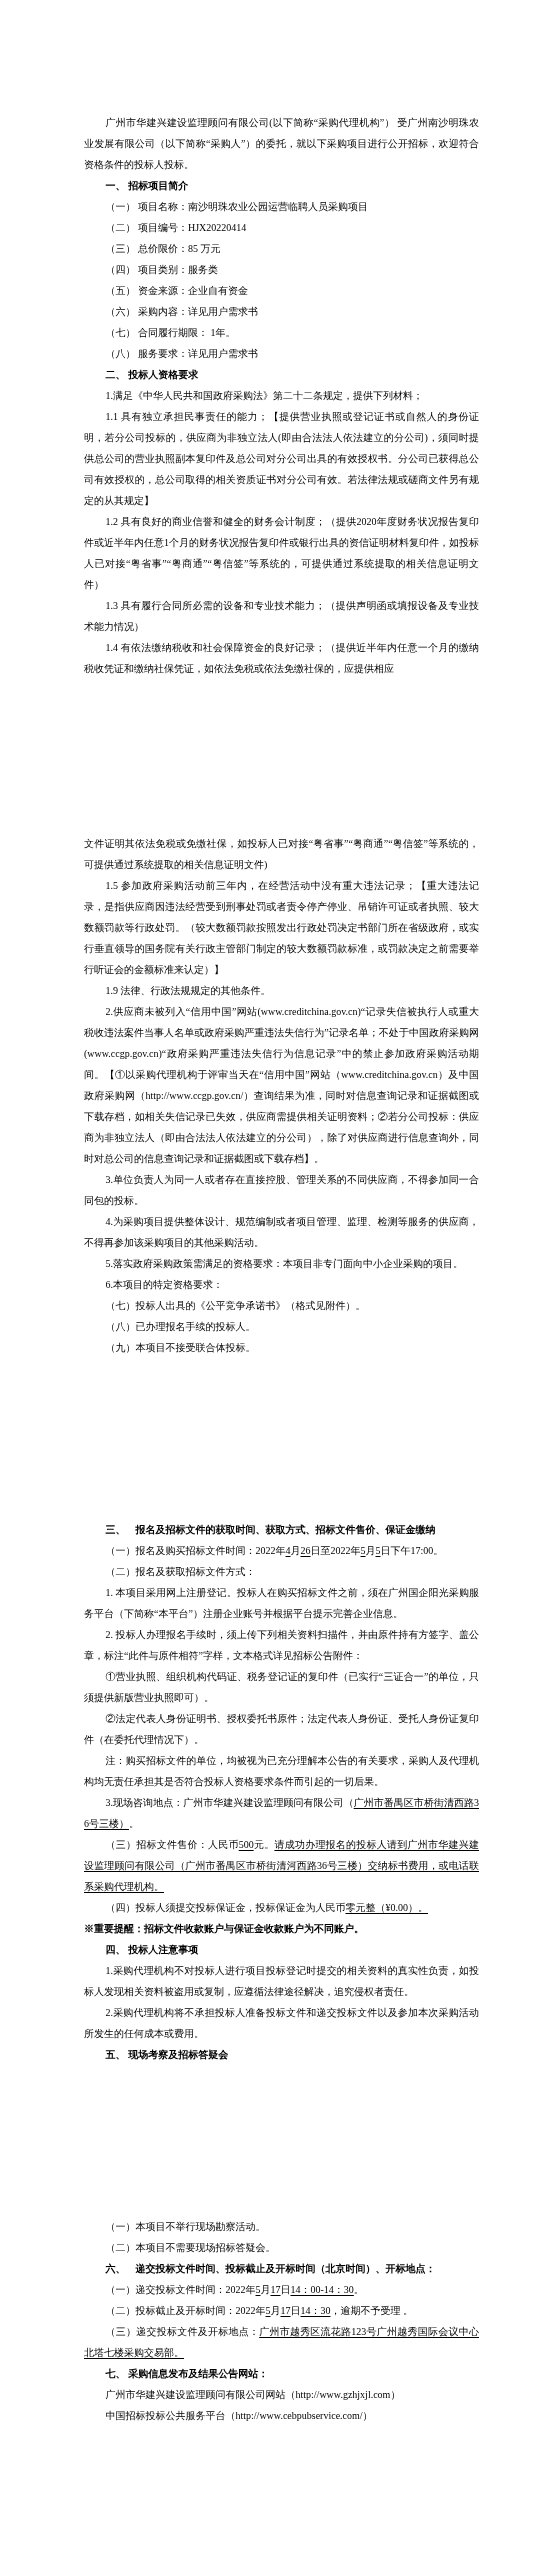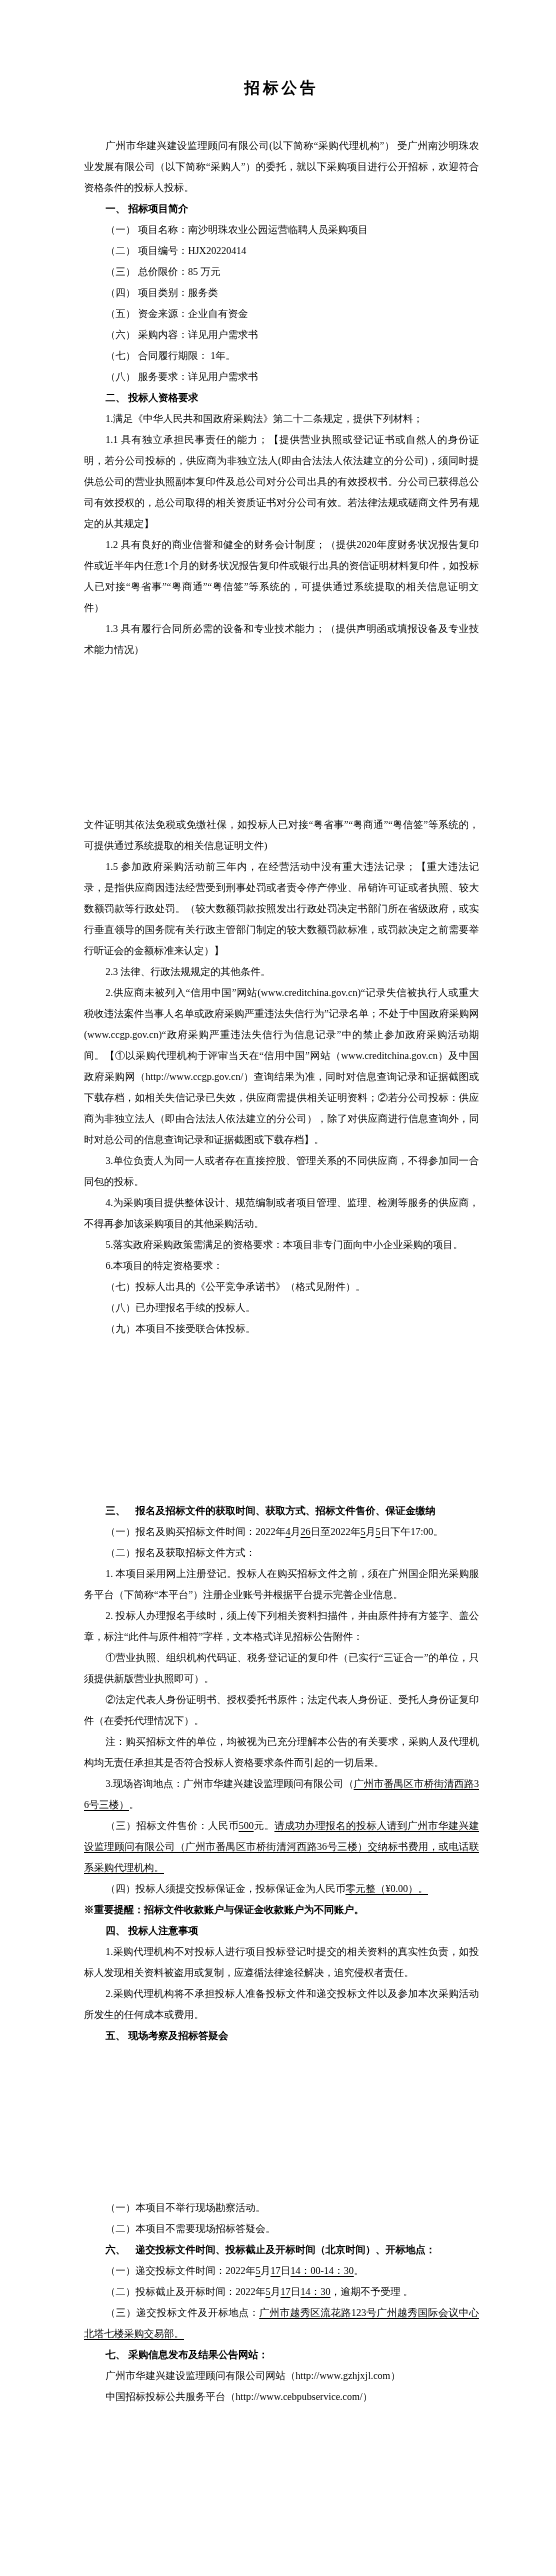--- a/index.html
+++ b/index.html
@@ -39,41 +39,41 @@
   
   .sp-t   { height:36px; }
   .sp-pb1 { height:154px; }
   .sp-pb2 { height:161px; }
   .sp-pb3 { height:151px; }
 </style>
 </head>
 <body>
 
 <div class="page" id="doc-root">
-    <p class="title"><span>招标公告</span></p>
     <div class="sp-t"></div>
     <p class="para"><span>广州市华建兴建设监理顾问有限公司(以下简称“采购代理机构”） 受广州南沙明珠农业发展有限公司（以下简称“采购人”）的委托，就以下采购项目进行公开招标，欢迎符合资格条件的投标人投标。</span></p>
     <p class="heading"><span>一、 招标项目简介</span></p>
     <p class="para"><span>（一） 项目名称：南沙明珠农业公园运营临聘人员采购项目</span></p>
     <p class="para"><span>（二） 项目编号：HJX20220414</span></p>
     <p class="para"><span>（三） 总价限价：85 万元</span></p>
     <p class="para"><span>（四） 项目类别：服务类</span></p>
     <p class="para"><span>（五） 资金来源：企业自有资金</span></p>
     <p class="para"><span>（六） 采购内容：详见用户需求书</span></p>
     <p class="para"><span>（七） 合同履行期限： 1年。</span></p>
     <p class="para"><span>（八） 服务要求：详见用户需求书</span></p>
     <p class="heading"><span>二、 投标人资格要求</span></p>
     <p class="para"><span>1.满足《中华人民共和国政府采购法》第二十二条规定，提供下列材料；</span></p>
     <p class="para"><span>1.1 具有独立承担民事责任的能力；【提供营业执照或登记证书或自然人的身份证明，若分公司投标的，供应商为非独立法人(即由合法法人依法建立的分公司)，须同时提供总公司的营业执照副本复印件及总公司对分公司出具的有效授权书。分公司已获得总公司有效授权的，总公司取得的相关资质证书对分公司有效。若法律法规或磋商文件另有规定的从其规定】</span></p>
     <p class="para"><span>1.2 具有良好的商业信誉和健全的财务会计制度；（提供2020年度财务状况报告复印件或近半年内任意1个月的财务状况报告复印件或银行出具的资信证明材料复印件，如投标人已对接“粤省事”“粤商通”“粤信签”等系统的，可提供通过系统提取的相关信息证明文件）</span></p>
     <p class="para"><span>1.3 具有履行合同所必需的设备和专业技术能力；（提供声明函或填报设备及专业技术能力情况）</span></p>
+    <p class="para"><span>1.4 有依法缴纳税收和社会保障资金的良好记录；（提供近半年内任意一个月的缴纳税收凭证和缴纳社保凭证，如依法免税或依法免缴社保的，应提供相应</span></p>
     <div class="sp-pb1"></div>
     <p class="flush"><span>文件证明其依法免税或免缴社保，如投标人已对接“粤省事”“粤商通”“粤信签”等系统的，可提供通过系统提取的相关信息证明文件)</span></p>
     <p class="para"><span>1.5 参加政府采购活动前三年内，在经营活动中没有重大违法记录；【重大违法记录，是指供应商因违法经营受到刑事处罚或者责令停产停业、吊销许可证或者执照、较大数额罚款等行政处罚。（较大数额罚款按照发出行政处罚决定书部门所在省级政府，或实行垂直领导的国务院有关行政主管部门制定的较大数额罚款标准，或罚款决定之前需要举行听证会的金额标准来认定）】</span></p>
-    <p class="para"><span>2.3 法律、行政法规规定的其他条件。</span></p>
+    <p class="para"><span>1.9 法律、行政法规规定的其他条件。</span></p>
     <p class="para"><span>2.供应商未被列入“信用中国”网站(www.creditchina.gov.cn)“记录失信被执行人或重大税收违法案件当事人名单或政府采购严重违法失信行为”记录名单；不处于中国政府采购网(www.ccgp.gov.cn)“政府采购严重违法失信行为信息记录”中的禁止参加政府采购活动期间。【①以采购代理机构于评审当天在“信用中国”网站（www.creditchina.gov.cn）及中国政府采购网（http://www.ccgp.gov.cn/）查询结果为准，同时对信息查询记录和证据截图或下载存档，如相关失信记录已失效，供应商需提供相关证明资料；②若分公司投标：供应商为非独立法人（即由合法法人依法建立的分公司），除了对供应商进行信息查询外，同时对总公司的信息查询记录和证据截图或下载存档】。</span></p>
     <p class="para"><span>3.单位负责人为同一人或者存在直接控股、管理关系的不同供应商，不得参加同一合同包的投标。</span></p>
     <p class="para"><span>4.为采购项目提供整体设计、规范编制或者项目管理、监理、检测等服务的供应商，不得再参加该采购项目的其他采购活动。</span></p>
     <p class="para"><span>5.落实政府采购政策需满足的资格要求：本项目非专门面向中小企业采购的项目。</span></p>
     <p class="para"><span>6.本项目的特定资格要求：</span></p>
     <p class="para"><span>（七）投标人出具的《公平竞争承诺书》（格式见附件）。</span></p>
     <p class="para"><span>（八）已办理报名手续的投标人。</span></p>
     <p class="para"><span>（九）本项目不接受联合体投标。</span></p>
     <div class="sp-pb2"></div>
     <p class="heading"><span>三、　报名及招标文件的获取时间、获取方式、招标文件售价、保证金缴纳</span></p>

